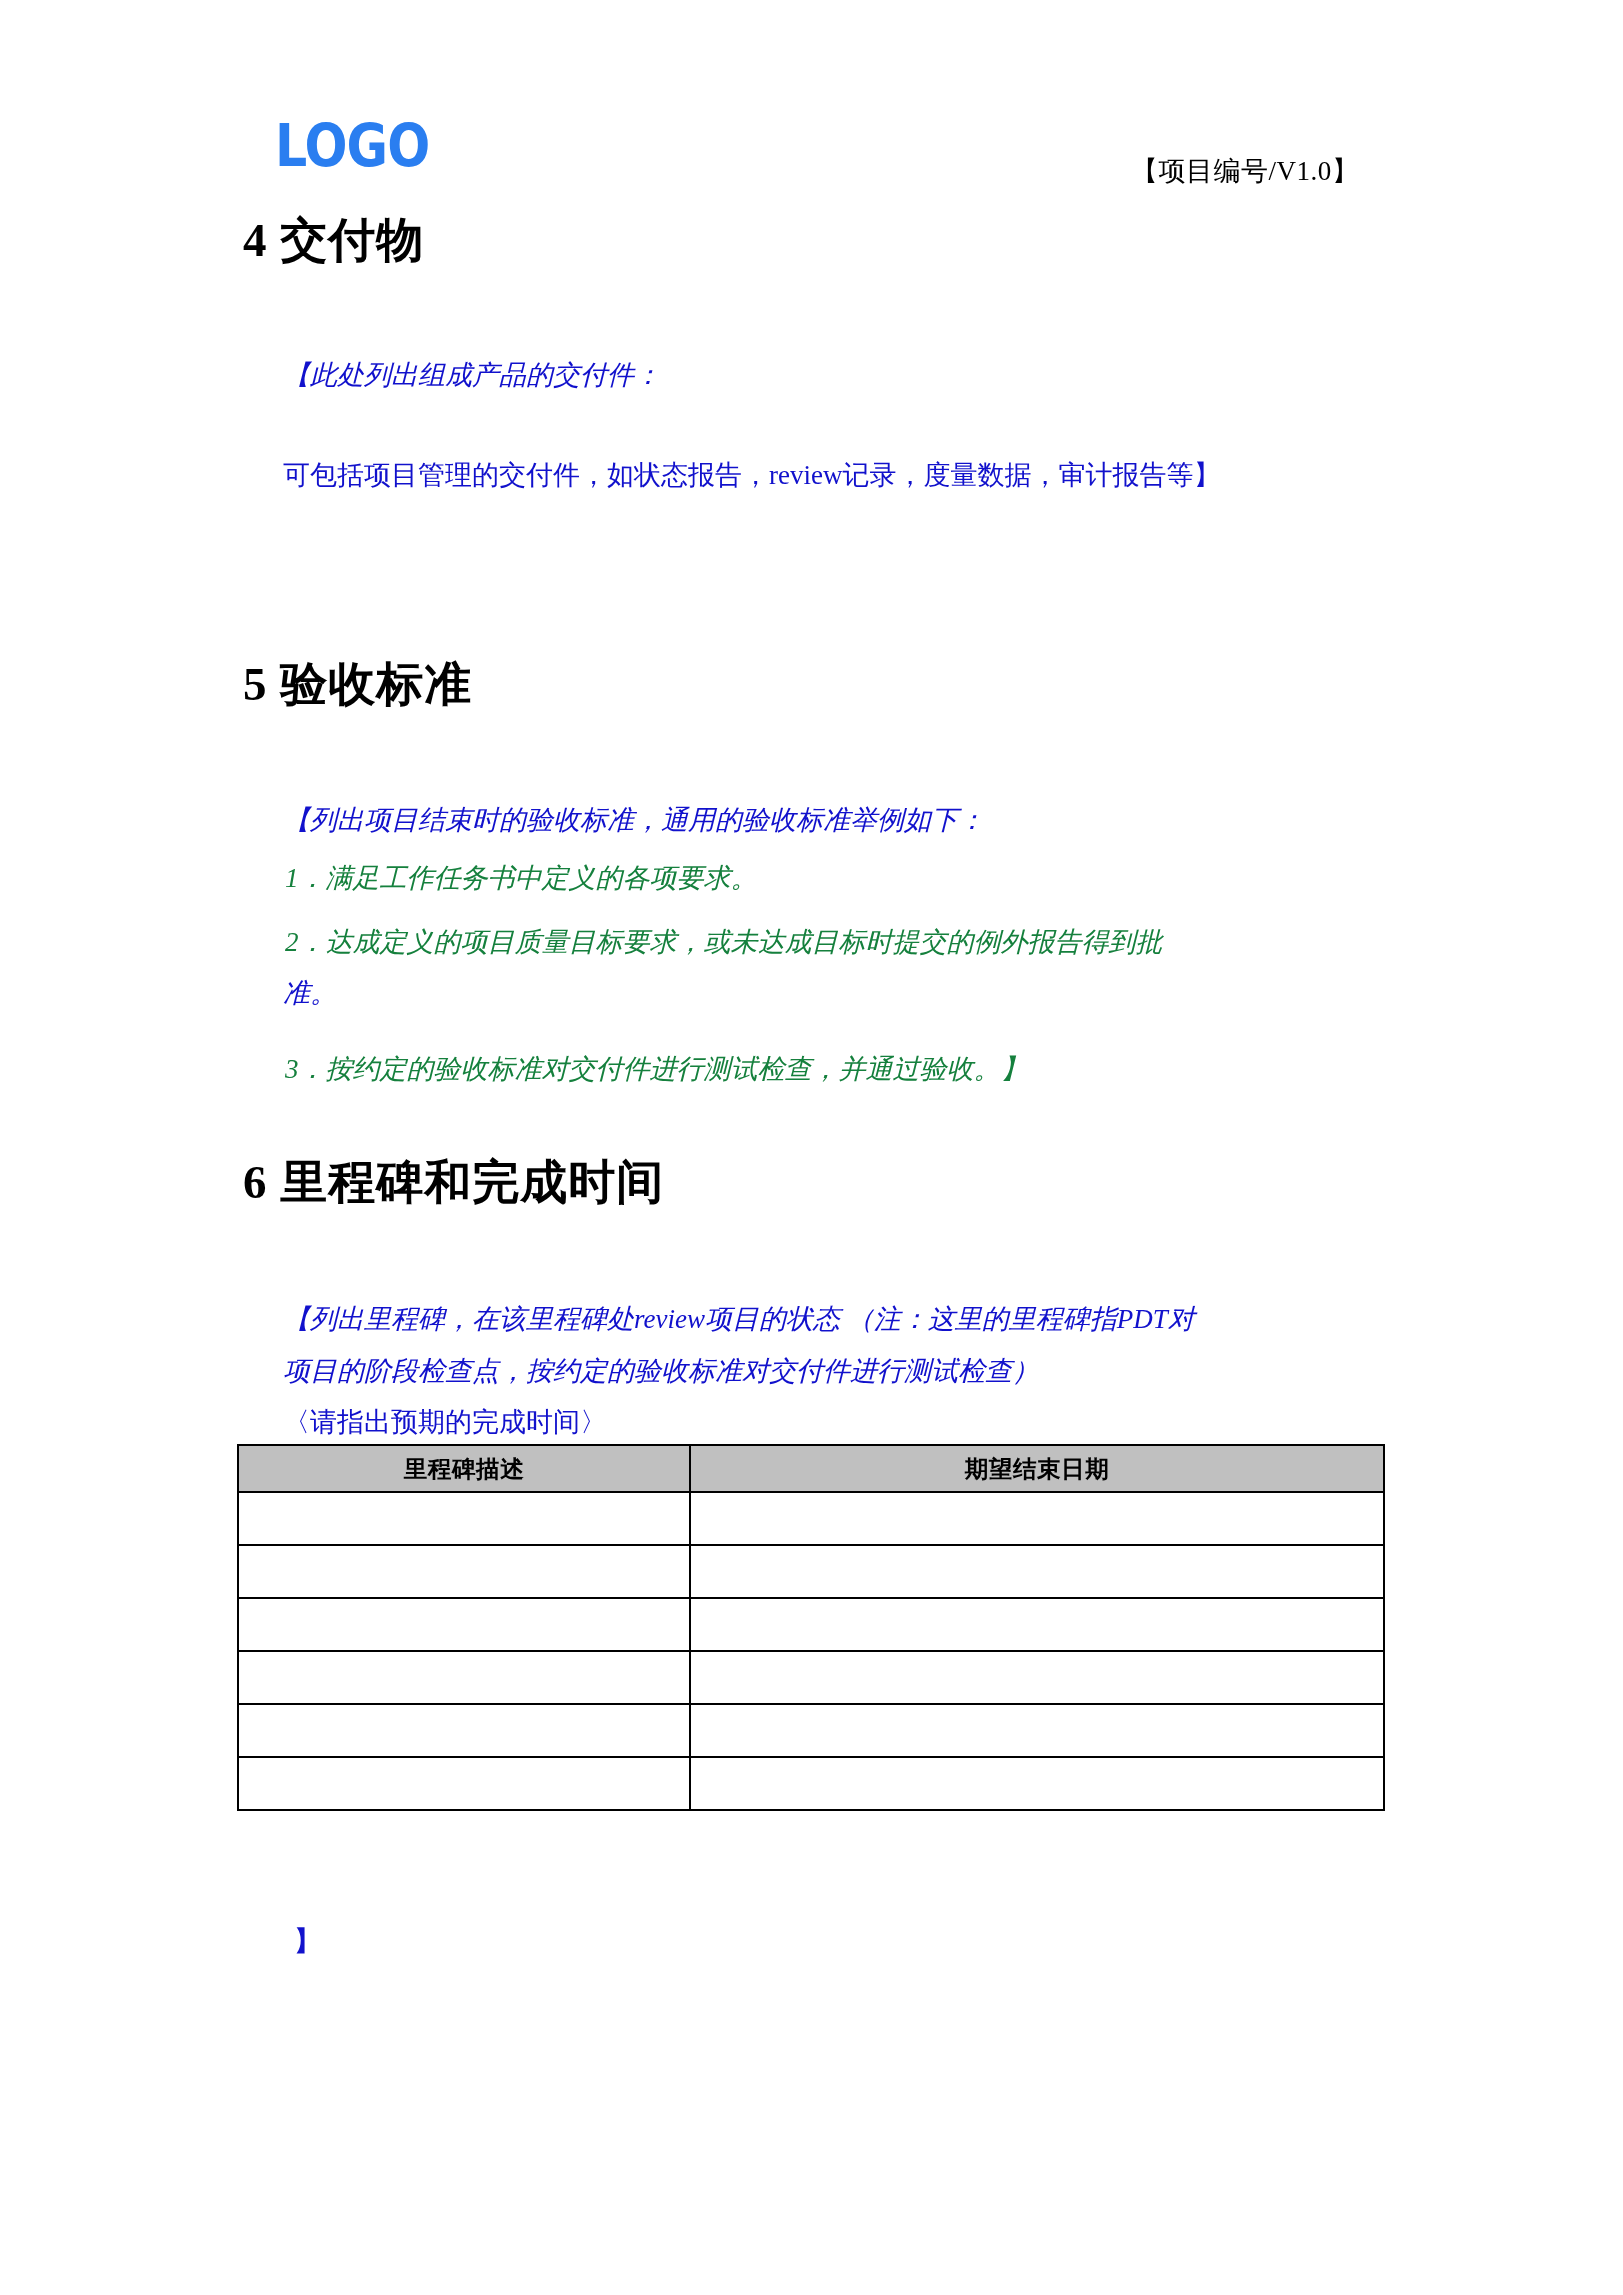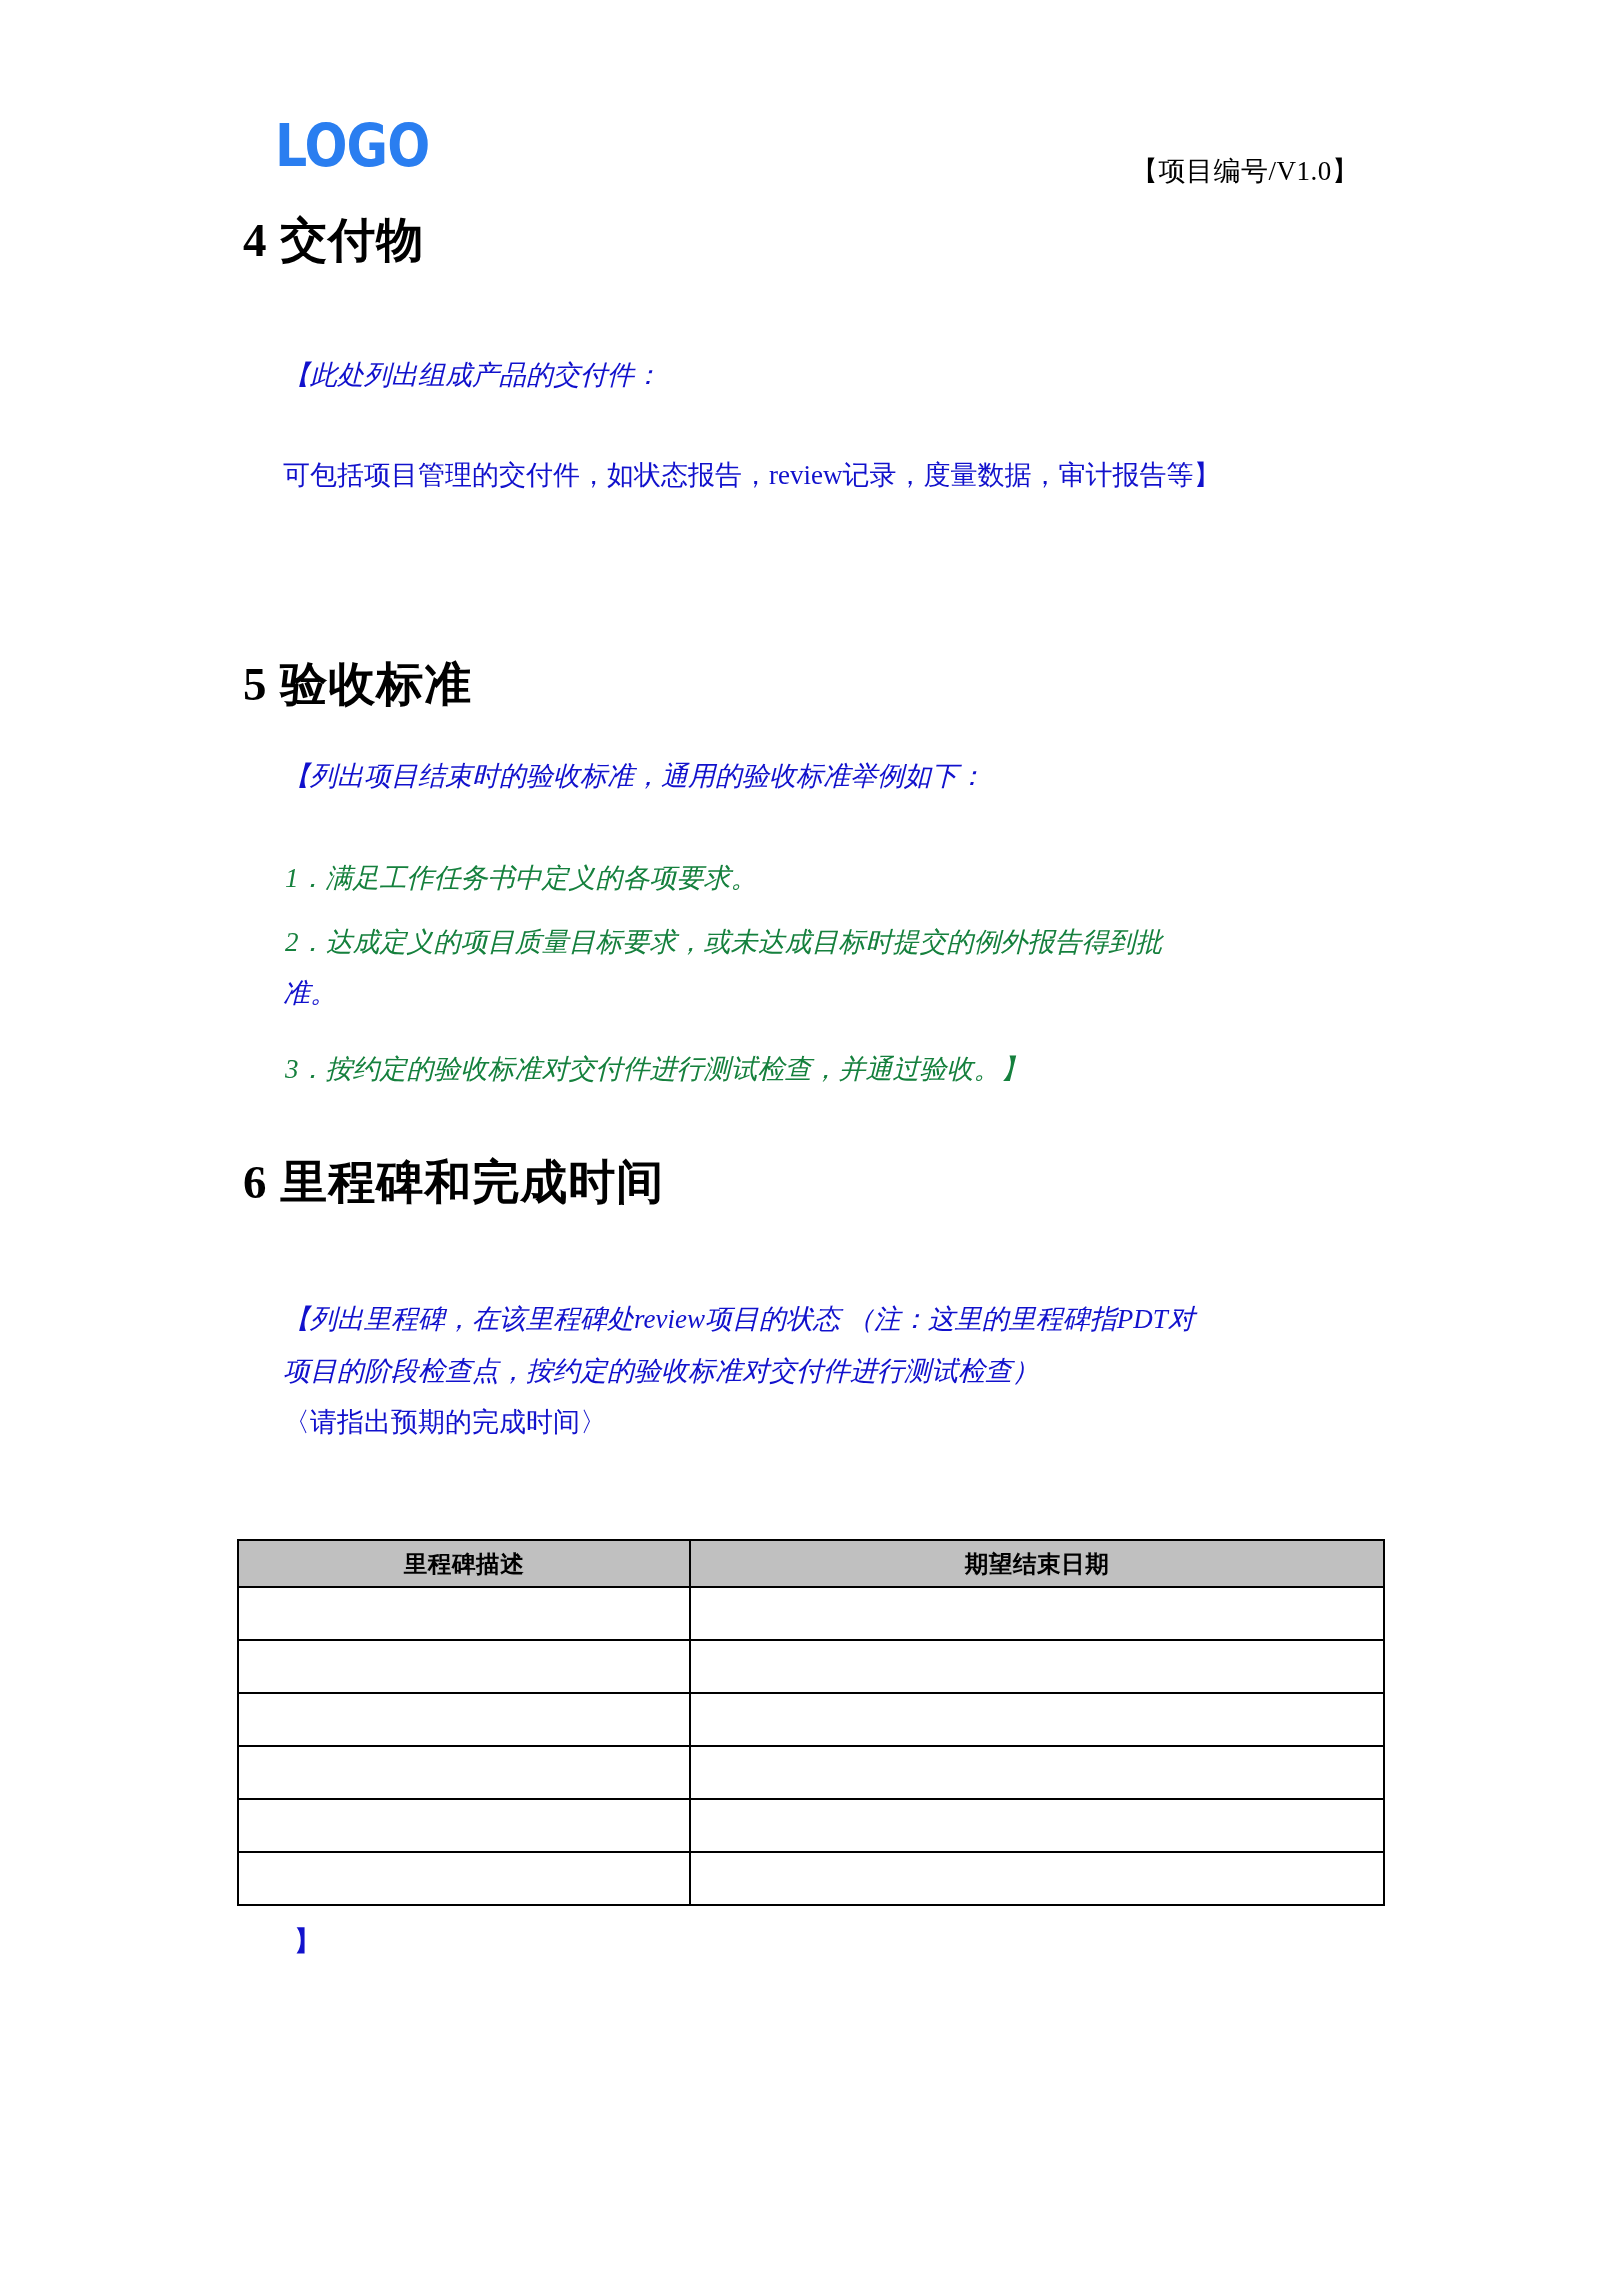--- a/index.html
+++ b/index.html
@@ -102,36 +102,36 @@
     line-height: 1;
   }
 
   
   .p-h4       { position: absolute; left: 236px;  top: 209px; }
   .p-b4l1     { position: absolute; left: 236px;  top: 351px; width: 1158px; }
   .p-b4l2     { position: absolute; left: 236px;  top: 401px; width: 1178px; }
   .p-b4l3     { position: absolute; left: 236px;  top: 451px; width: 1178px; }
 
   .p-h5       { position: absolute; left: 236px;  top: 653px; }
-  .p-b5intro  { position: absolute; left: 236px;  top: 752px; width: 1178px; }
+  .p-b5intro  { position: absolute; left: 236px;  top: 796px; width: 1178px; }
   .p-b5i1     { position: absolute; left: 236px;  top: 854px; width: 1178px; }
   .p-b5i2     { position: absolute; left: 236px;  top: 917px; width: 1178px; }
   .p-b5i2w    { position: absolute; left: 236px;  top: 969px; width: 1178px; }
   .p-b5i3     { position: absolute; left: 236px;  top: 1045px; width: 1178px; }
 
   .p-h6       { position: absolute; left: 236px;  top: 1151px; }
   .p-b6l1     { position: absolute; left: 236px;  top: 1295px; width: 1187px; }
   .p-b6l2     { position: absolute; left: 236px;  top: 1347px; width: 1187px; }
   .p-b6l3     { position: absolute; left: 236px;  top: 1398px; width: 1187px; }
 
   
   .mtable {
     position: absolute;
     left: 237px;
-    top: 1539px;
+    top: 1444px;
     width: 1147px;
     border-collapse: collapse;
     table-layout: fixed;
     border-radius: 13px;
   }
   .mtable th,
   .mtable td {
     border: 2px solid #000000;
     padding: 0;
     height: 53px;

